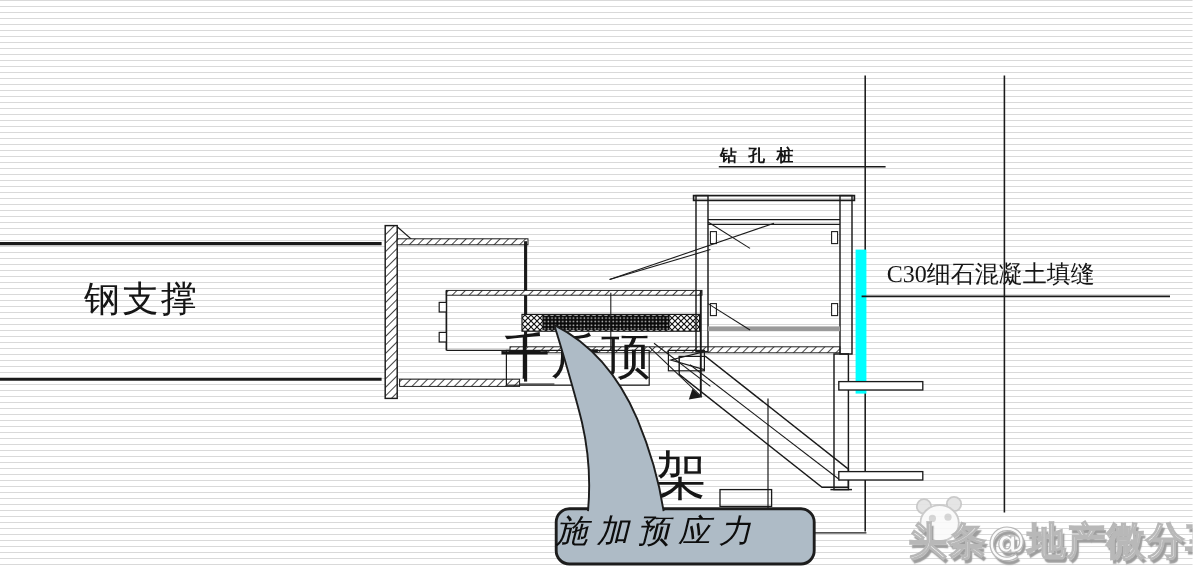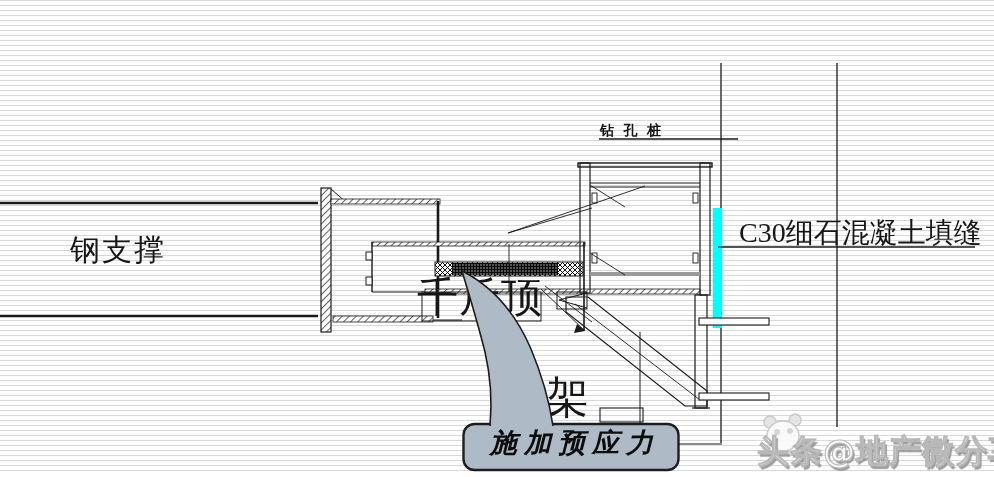--- a/index.html
+++ b/index.html
@@ -4,25 +4,25 @@
 <style>
   html,body{margin:0;padding:0;background:#fff;}
   #stage{position:relative;width:994px;height:477px;background:#fff;overflow:hidden;
          font-family:"Liberation Serif","DejaVu Serif",serif;}
   #ruled{position:absolute;left:0;top:0;width:994px;height:471px;
          background:repeating-linear-gradient(to bottom,#d9d9d9 0px,#d9d9d9 1px,rgba(0,0,0,0) 1px,rgba(0,0,0,0) 5px);}
   svg.layer{position:absolute;left:0;top:0;}
   .lbl{position:absolute;color:#161616;white-space:nowrap;line-height:1;}
   .lbl-steel{left:70px;top:235px;font-size:30px;letter-spacing:2px;}
   .lbl-pile{left:600px;top:124px;font-size:14px;font-weight:bold;letter-spacing:3px;}
-  .lbl-c30{left:739px;top:219px;font-size:28px;}
+  .lbl-c30{left:739px;top:219px;font-size:20px;}
   .lbl-jack{left:417px;top:277px;font-size:41px;letter-spacing:1px;}
   .lbl-bracket{left:546px;top:376px;font-size:43px;}
-  .lbl-callout{left:463px;top:430px;width:224px;text-align:center;font-size:27px;
-               font-weight:bold;font-style:italic;letter-spacing:7px;color:#0d0d0d;}
+  .lbl-callout{left:463px;top:430px;width:224px;text-align:left;font-size:27px;
+               font-weight:normal;font-style:italic;letter-spacing:7px;color:#0d0d0d;}
   .wm{position:absolute;font-family:"DejaVu Sans","Liberation Sans",sans-serif;font-weight:bold;
       color:#fbfbfb;-webkit-text-stroke:1px #b8b8b8;white-space:nowrap;line-height:1;}
   .wm1{left:809px;top:413px;font-size:28px;letter-spacing:1px;
        text-shadow:1px 2px 0 #c6c6c6;-webkit-text-stroke:1px #c2c2c2;color:#f4f4f4;}
   .wm2{left:757px;top:435px;font-size:32px;letter-spacing:1px;text-shadow:2px 3px 1px #9d9d9d;}
   .z1{z-index:1}.z2{z-index:2}.z3{z-index:3}.z4{z-index:4}.z5{z-index:5}
 </style>
 </head>
 <body>
 

